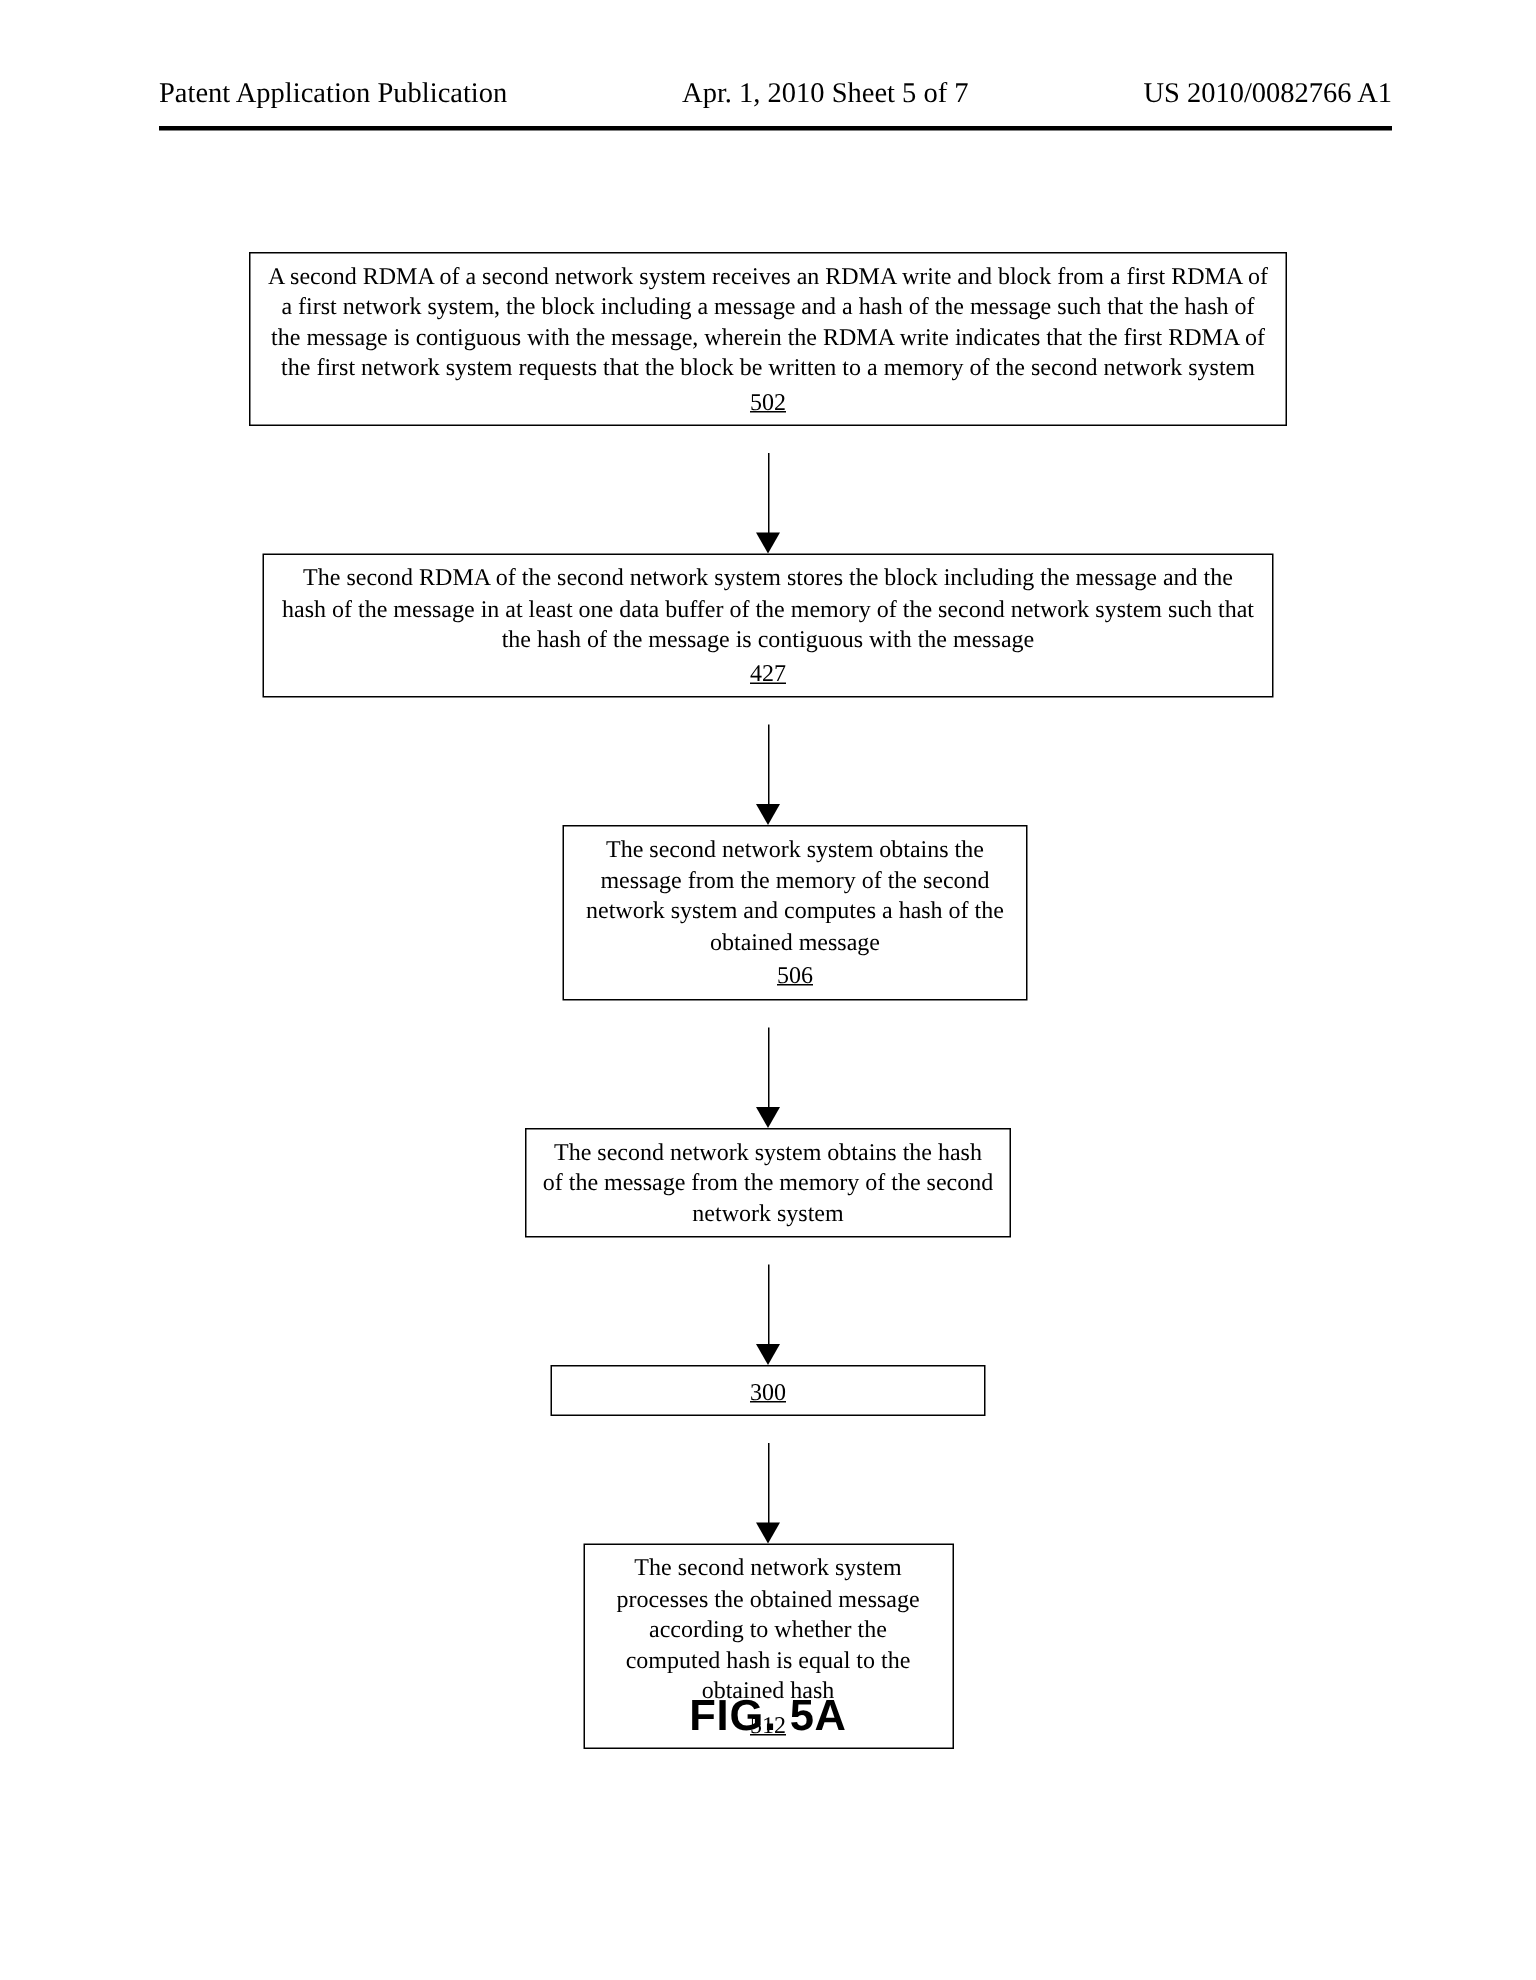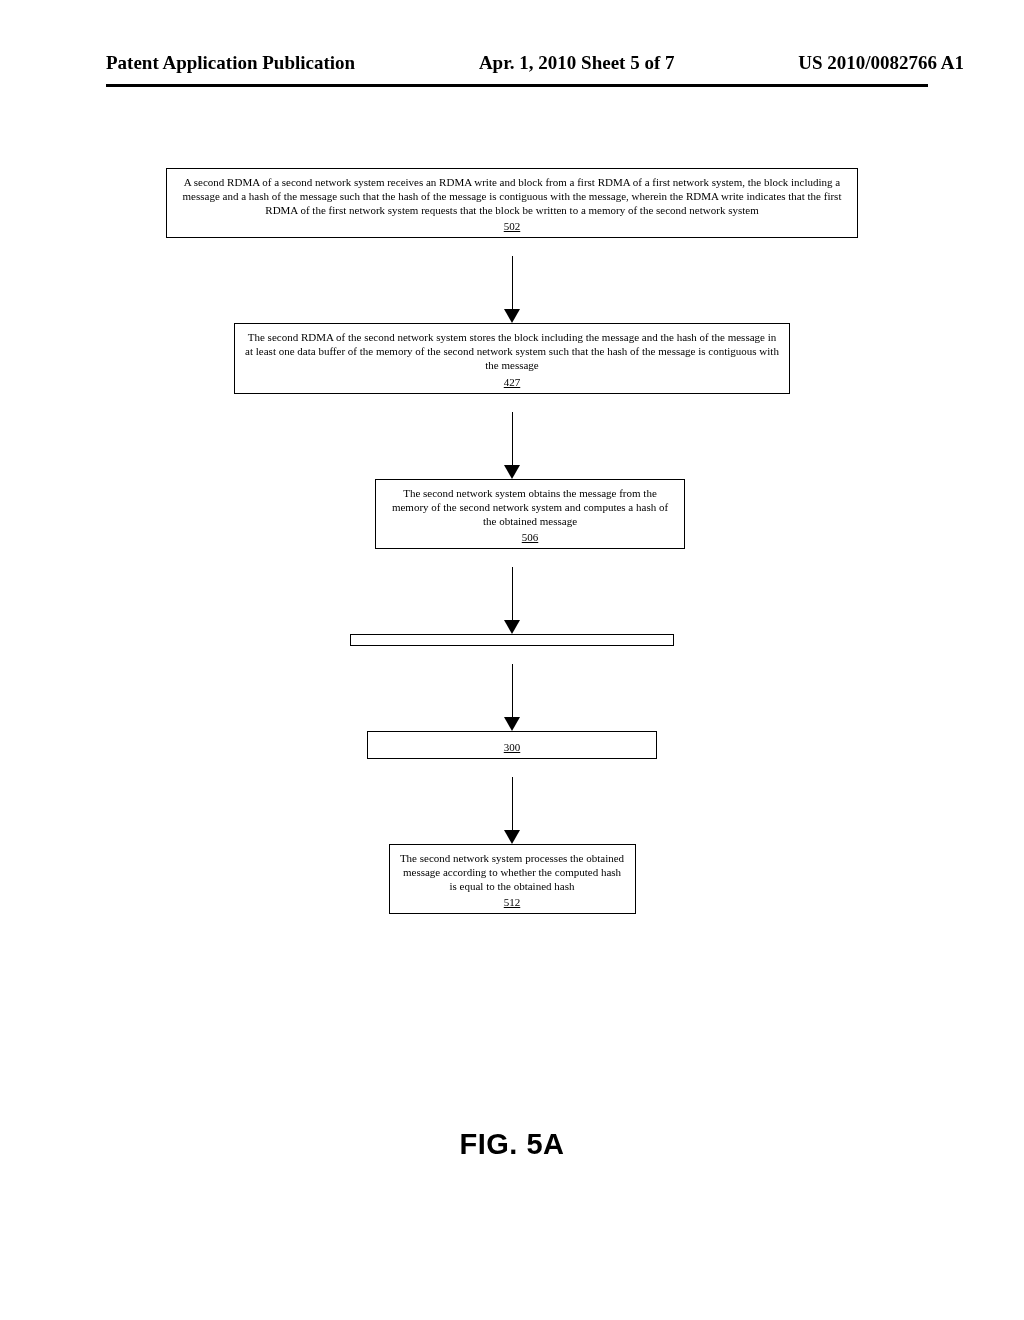--- a/index.html
+++ b/index.html
@@ -15,25 +15,25 @@
     position: absolute;
     top: 0; left: 0;
     width: 1024px;
     height: 1320px;
   }
   .header {
     position: absolute;
     top: 52px;
     left: 0;
     width: 100%;
-    padding: 0 60px 0 106px;
+    padding: 0 96px 0 106px;
     display: flex;
     justify-content: space-between;
     font-size: 19px;
-    font-weight: bold;
+    font-weight: normal;
   }
   .header-rule {
     position: absolute;
     top: 84px;
     left: 106px;
     right: 96px;
     border-top: 3px solid #000;
   }
   .flow {
     position: absolute;
@@ -42,28 +42,28 @@
     width: 700px;
     transform: translateX(-50%);
     display: flex;
     flex-direction: column;
     align-items: center;
   }
   .box {
     border: 1.6px solid #000;
     background: #fff;
     text-align: center;
-    font-size: 11px;
+    font-size: 16px;
     line-height: 1.28;
     padding: 6px 10px 4px 10px;
   }
   .box .num { display: block; margin-top: 2px; text-decoration: underline; }
   .box .txt { display: block; }
   .box502 { width: 692px; }
-  .box504 { width: 556px; }
+  .box504 { width: 674px; }
   .box506 { width: 310px; margin-left: 36px; }
   .box508 { width: 324px; }
   .box510 { width: 290px; }
   .box512 { width: 247px; }
   .connector {
     display: flex;
     flex-direction: column;
     align-items: center;
   }
   .gap { height: 18px; }
@@ -127,20 +127,21 @@
       <span class="num">506</span>
     </div>
 
     <div class="connector">
       <div class="gap"></div>
         <div class="stem"></div>
         <div class="arrowhead"></div>
     </div>
 
     <div class="box box508">
+      <span class="txt">The second network system obtains the hash of the message from the memory of the second network system</span>
     </div>
 
     <div class="connector">
       <div class="gap"></div>
         <div class="stem"></div>
         <div class="arrowhead"></div>
     </div>
 
     <div class="box box510">
       <span class="num">300</span>

